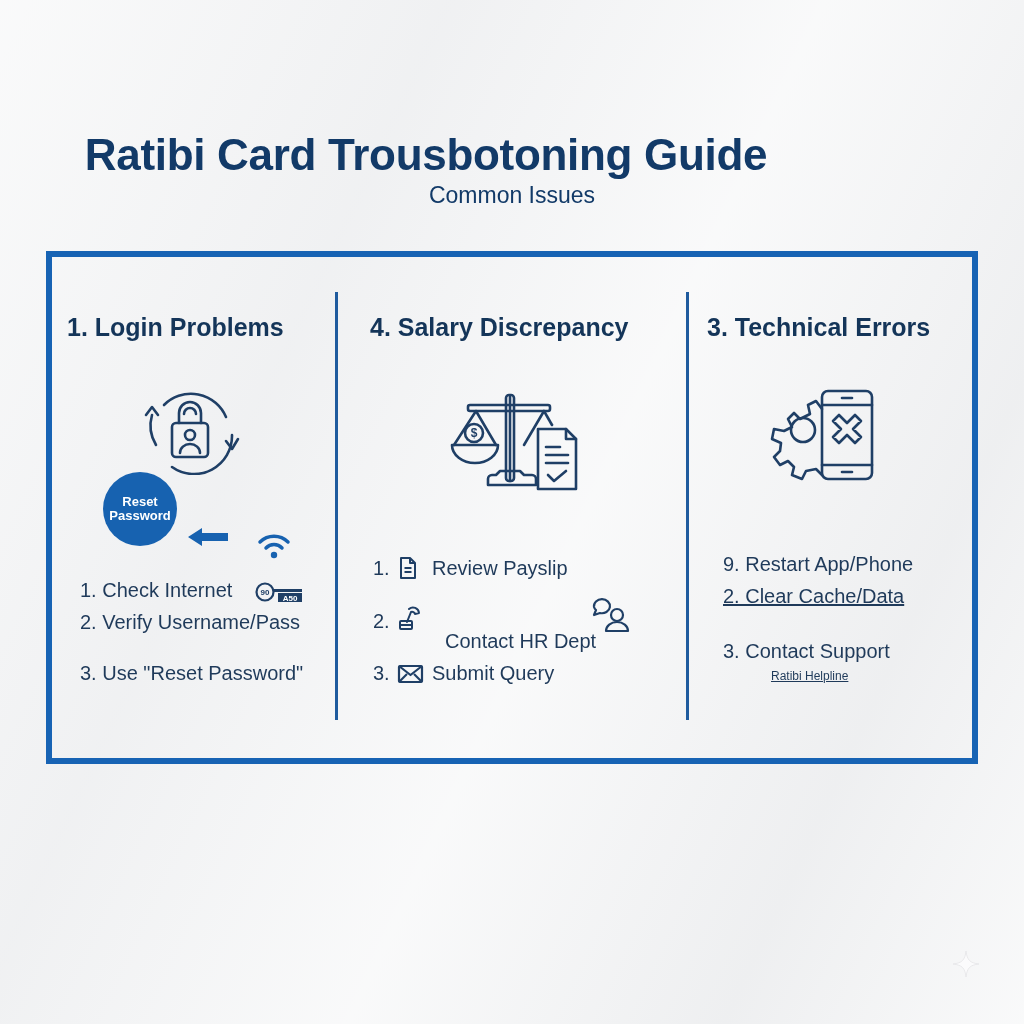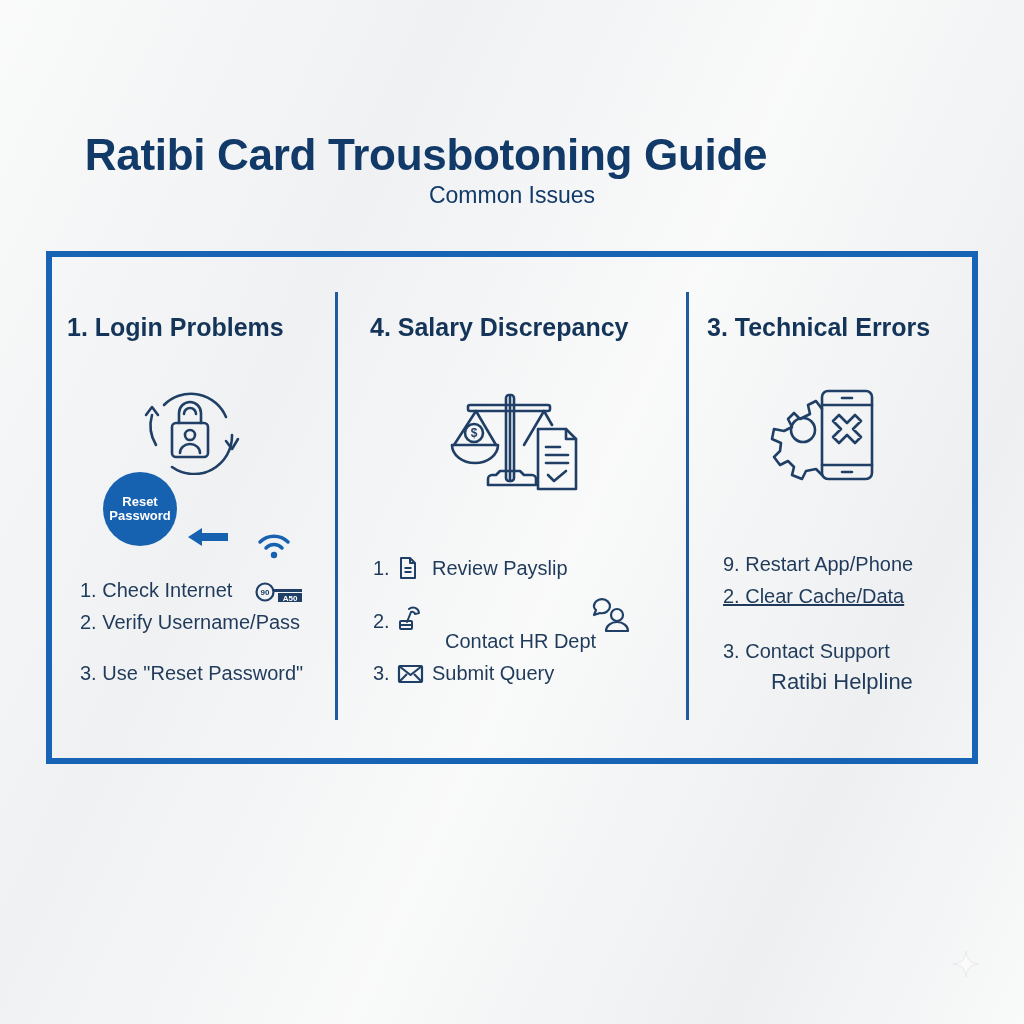--- a/index.html
+++ b/index.html
@@ -28,21 +28,21 @@
     position: absolute; top: 292px; width: 3px; height: 428px; background: #1f5b9e;
   }
   .col-title {
     position: absolute; top: 313px; font-weight: bold; font-size: 25px; color: #143559;
     white-space: nowrap;
   }
   .icon { position: absolute; }
   .item {
     position: absolute; font-size: 20px; color: #1f3a5a; white-space: nowrap;
   }
-  .item-sm { font-size: 22px; }
+  .item-sm { font-size: 12px; text-decoration: underline; }
   .reset-btn {
     position: absolute; left: 103px; top: 472px; width: 74px; height: 74px;
     border-radius: 50%; background: #1762b0; color: #fff; font-weight: bold;
     font-size: 13px; text-align: center; line-height: 14px;
     display: flex; align-items: center; justify-content: center; cursor: pointer;
   }
   .sparkle {
     position: absolute; left: 952px; top: 950px; width: 28px; height: 28px;
   }
 </style>

